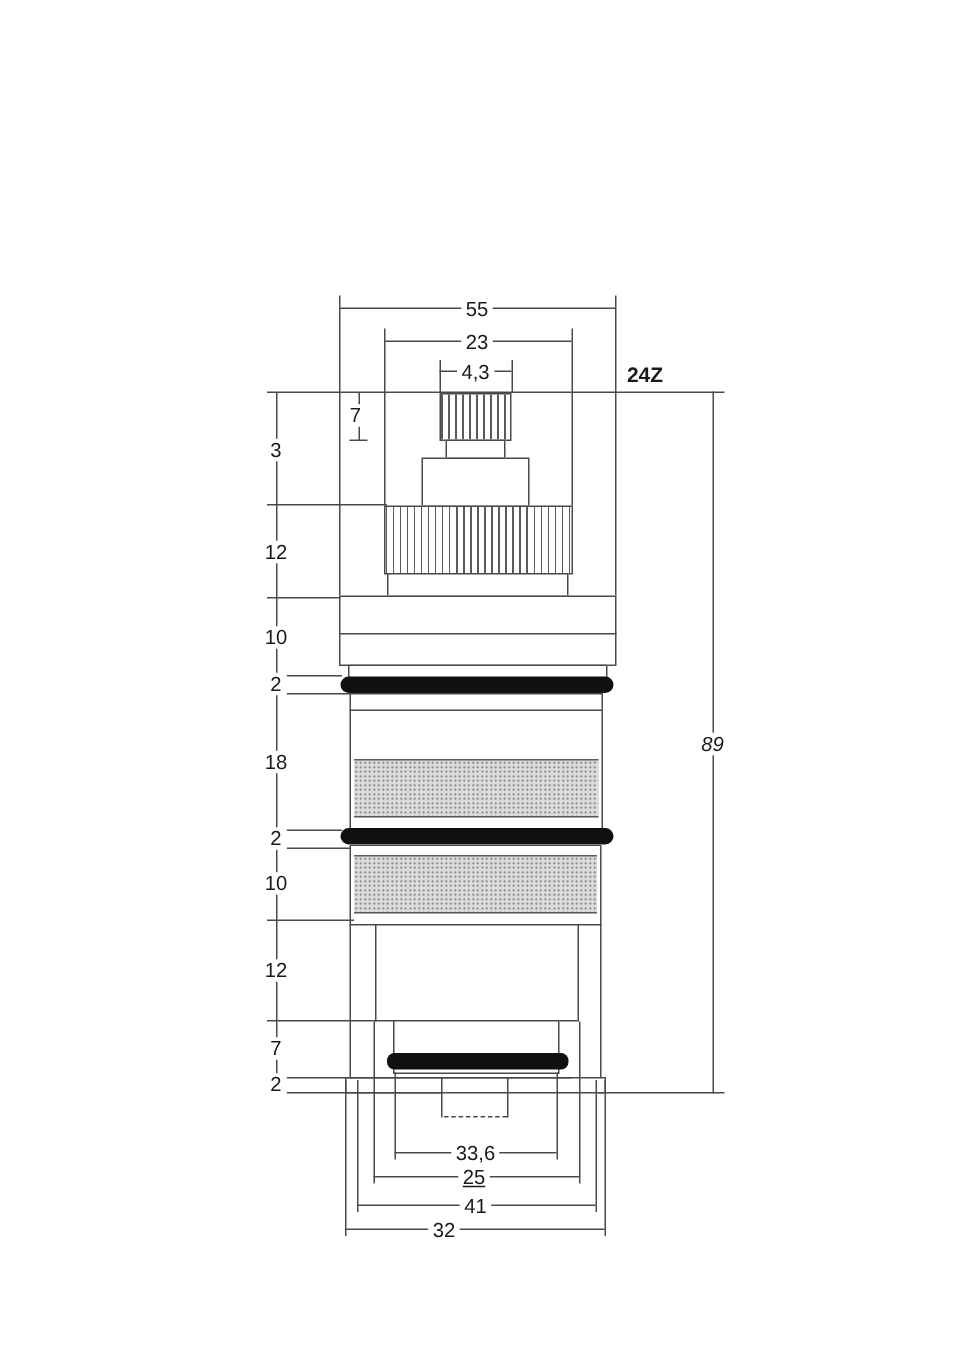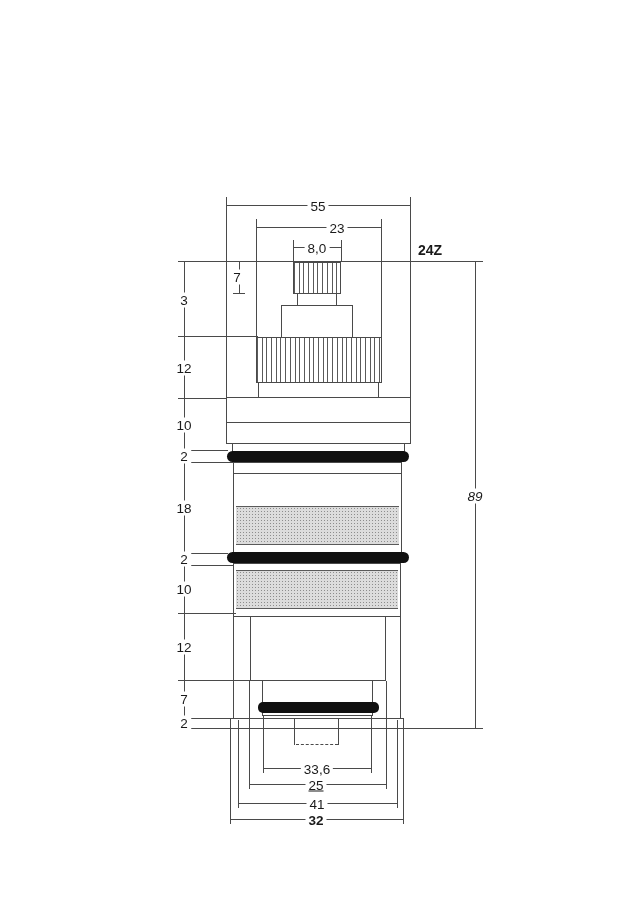--- a/index.html
+++ b/index.html
@@ -71,26 +71,26 @@
   <div class="hl" style="left:399px;top:728px;width:84px;"></div>
 
   <div class="vl" style="left:226px;top:197px;height:200px;"></div>
   <div class="vl" style="left:410px;top:197px;height:200px;"></div>
   <div class="hl" style="left:226px;top:205px;width:184px;"></div>
   <div class="lbl" style="left:318px;top:206px;">55</div>
 
   <div class="vl" style="left:256px;top:219px;height:118px;"></div>
   <div class="vl" style="left:381px;top:219px;height:118px;"></div>
   <div class="hl" style="left:256px;top:227px;width:125px;"></div>
-  <div class="lbl" style="left:318px;top:228px;margin-left:19px;">23</div>
+  <div class="lbl" style="left:318px;top:228px;">23</div>
 
   <div class="vl" style="left:293px;top:240px;height:22px;"></div>
   <div class="vl" style="left:341px;top:240px;height:22px;"></div>
   <div class="hl" style="left:293px;top:247px;width:48px;"></div>
-  <div class="lbl" style="left:317px;top:248px;">8,0</div>
+  <div class="lbl" style="left:317px;top:248px;">4,3</div>
 
   <div class="vl" style="left:239px;top:262px;height:32px;"></div>
   <div class="hl" style="left:233px;top:293px;width:12px;"></div>
   <div class="lbl" style="left:237px;top:277px;">7</div>
 
   <div class="lbl bold" style="left:430px;top:250px;font-size:14px;">24Z</div>
 
   <div class="vl" style="left:184px;top:262px;height:467px;"></div>
 
   <div class="hl" style="left:178px;top:336px;width:80px;"></div>
@@ -128,15 +128,15 @@
   <div class="lbl" style="left:316px;top:785px;text-decoration:underline;">25</div>
 
   <div class="vl" style="left:238px;top:720px;height:88px;"></div>
   <div class="vl" style="left:397px;top:720px;height:88px;"></div>
   <div class="hl" style="left:238px;top:803px;width:159px;"></div>
   <div class="lbl" style="left:317px;top:804px;">41</div>
 
   <div class="vl" style="left:230px;top:720px;height:104px;"></div>
   <div class="vl" style="left:403px;top:720px;height:104px;"></div>
   <div class="hl" style="left:230px;top:819px;width:173px;"></div>
-  <div class="lbl" style="left:316px;top:820px;font-weight:bold;">32</div>
+  <div class="lbl" style="left:296px;top:820px;">32</div>
 
 </div>
 
 </body></html>

